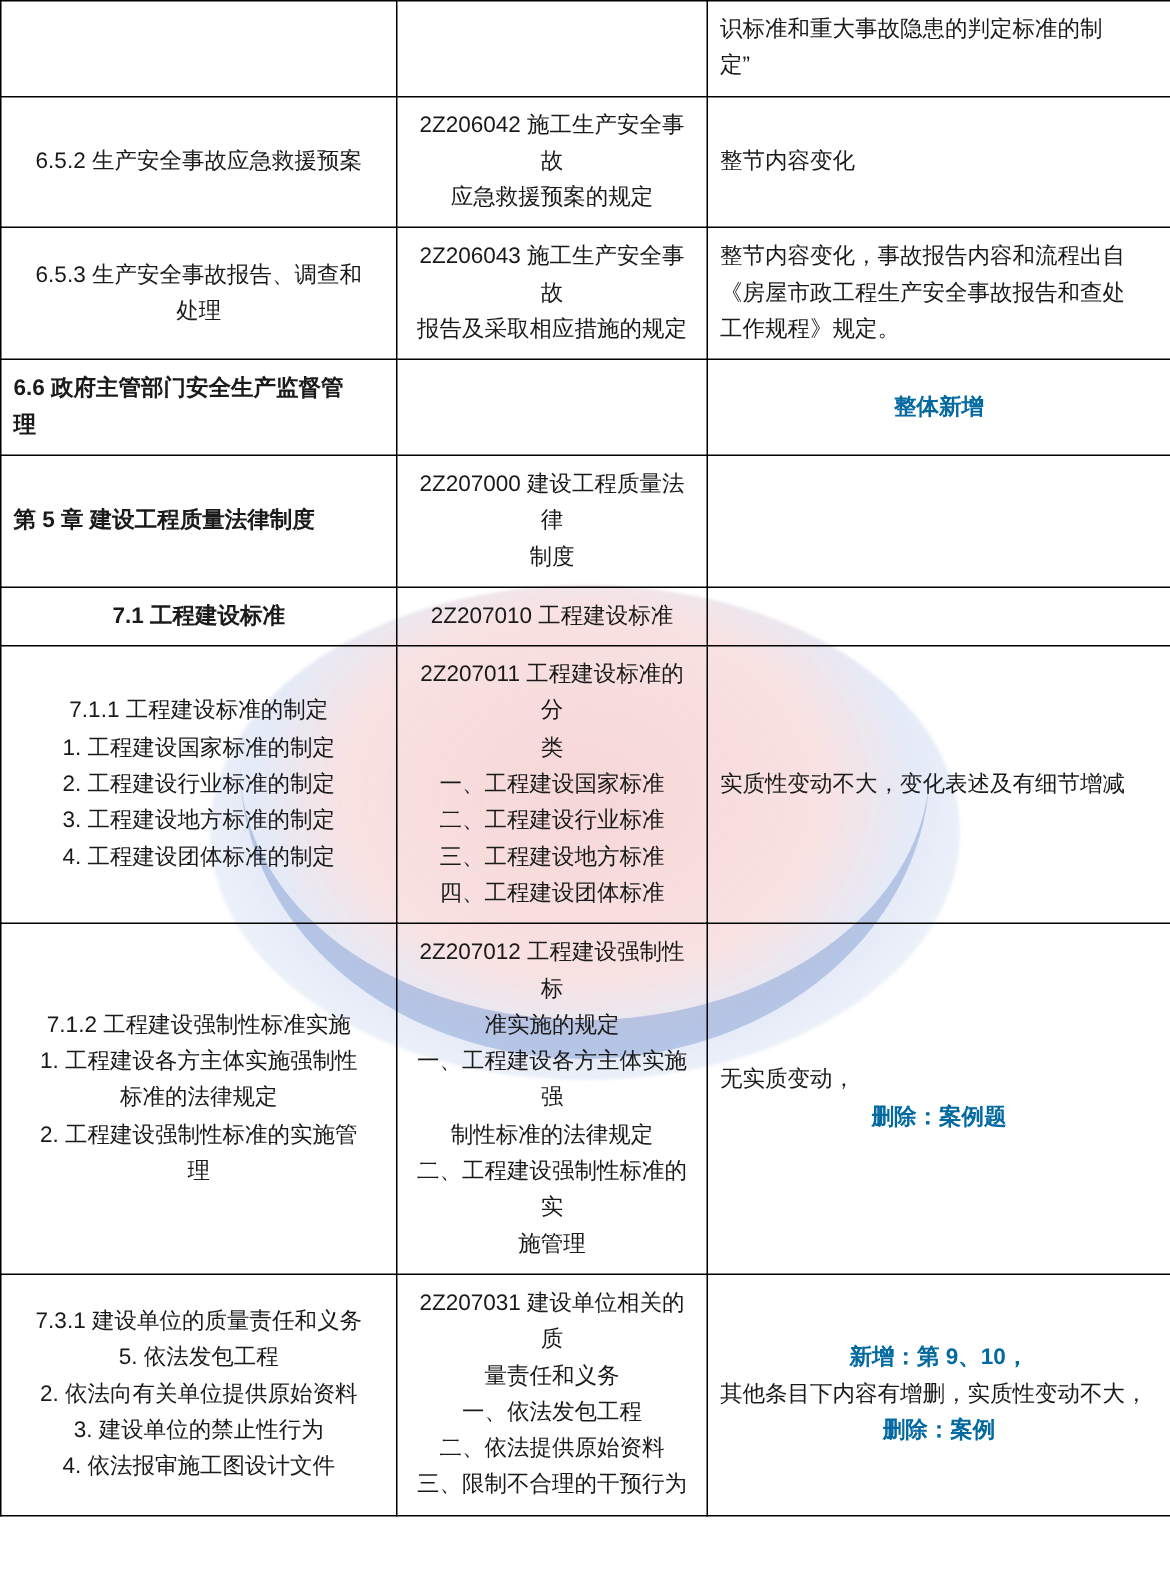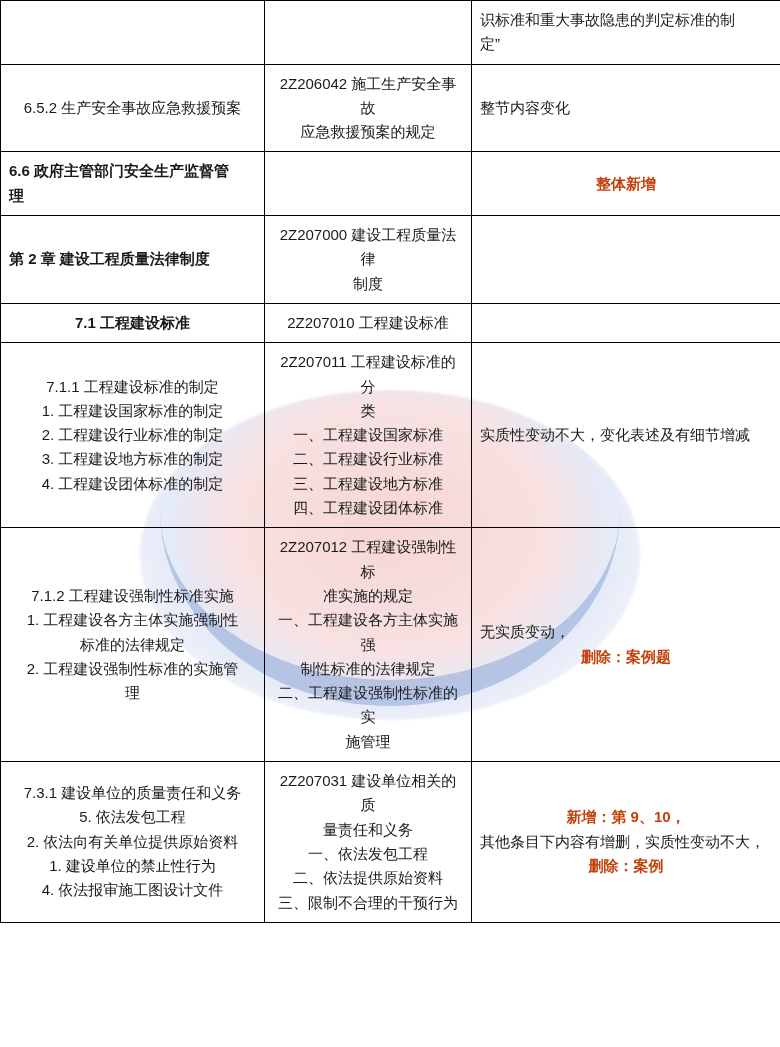--- a/index.html
+++ b/index.html
@@ -86,21 +86,21 @@
     font-size: 15px;
     line-height: 1.62;
   }
   col.c1 { width: 264px; }
   col.c2 { width: 207px; }
   col.c3 { width: 309px; }
 
   .cell-center { text-align: center; }
   .cell-left { text-align: left; }
   .bold { font-weight: 700; }
-  .red-bold { color: #c2410c; font-weight: 700; text-align: center; }
+  .red-bold { color: #0369a1; font-weight: 700; text-align: center; }
   .line { display: block; }
   .top-cell { vertical-align: top; }
 
   .big { font-size: 15px; }
   .chapter { font-size: 15.5px; font-weight: 700; }
   .sec { font-size: 14.5px; font-weight: 700; }
 
   .nopad-row td { padding-top: 9px; padding-bottom: 9px; }
 </style>
 </head>
@@ -134,34 +134,49 @@
       <td class="cell-center">6.5.2 生产安全事故应急救援预案</td>
       <td class="cell-center">
         <span class="line">2Z206042 施工生产安全事故</span>
         <span class="line">应急救援预案的规定</span>
       </td>
       <td class="cell-left">
         <span class="line">整节内容变化</span>
       </td>
     </tr>
 
+    <tr>
+      <td class="cell-center">
+        <span class="line">6.5.3 生产安全事故报告、调查和</span>
+        <span class="line">处理</span>
+      </td>
+      <td class="cell-center">
+        <span class="line">2Z206043 施工生产安全事故</span>
+        <span class="line">报告及采取相应措施的规定</span>
+      </td>
+      <td class="cell-left">
+        <span class="line">整节内容变化，事故报告内容和流程出自</span>
+        <span class="line">《房屋市政工程生产安全事故报告和查处</span>
+        <span class="line">工作规程》规定。</span>
+      </td>
+    </tr>
 
     <tr class="nopad-row">
       <td class="cell-left bold big">
         <span class="line">6.6 政府主管部门安全生产监督管</span>
         <span class="line">理</span>
       </td>
       <td class="cell-center"></td>
       <td class="cell-center red-bold">
         <span class="line">整体新增</span>
       </td>
     </tr>
 
     <tr class="nopad-row">
-      <td class="cell-left chapter">第 2 章 建设工程质量法律制度</td>
+      <td class="cell-left chapter">第 5 章 建设工程质量法律制度</td>
       <td class="cell-center">
         <span class="line">2Z207000 建设工程质量法律</span>
         <span class="line">制度</span>
       </td>
       <td class="cell-center"></td>
     </tr>
 
     <tr class="nopad-row">
       <td class="cell-center sec">7.1 工程建设标准</td>
       <td class="cell-center">2Z207010 工程建设标准</td>
@@ -212,21 +227,21 @@
     </tr>
 
 
 
 
     <tr>
       <td class="cell-center top-cell">
         <span class="line">7.3.1 建设单位的质量责任和义务</span>
         <span class="line">5. 依法发包工程</span>
         <span class="line">2. 依法向有关单位提供原始资料</span>
-        <span class="line">1. 建设单位的禁止性行为</span>
+        <span class="line">3. 建设单位的禁止性行为</span>
         <span class="line">4. 依法报审施工图设计文件</span>
       </td>
       <td class="cell-center top-cell">
         <span class="line">2Z207031 建设单位相关的质</span>
         <span class="line">量责任和义务</span>
         <span class="line">一、依法发包工程</span>
         <span class="line">二、依法提供原始资料</span>
         <span class="line">三、限制不合理的干预行为</span>
       </td>
       <td class="cell-left top-cell">

